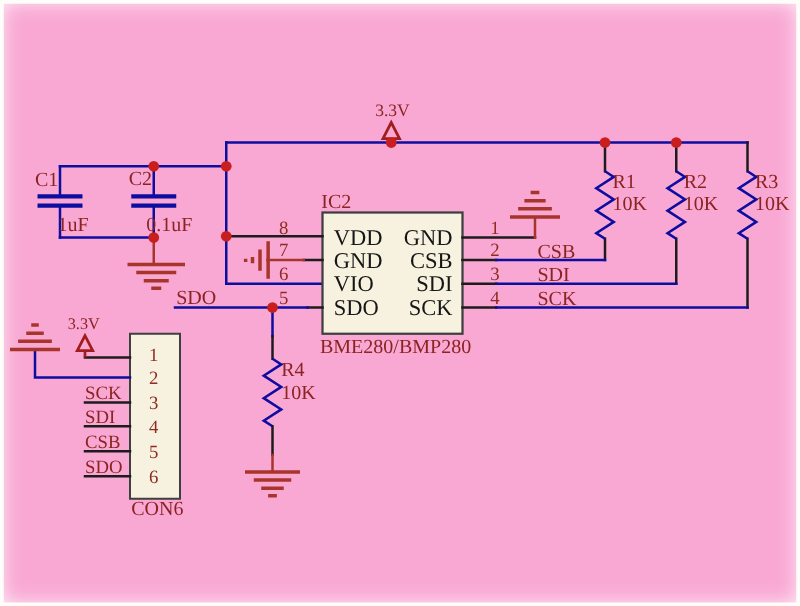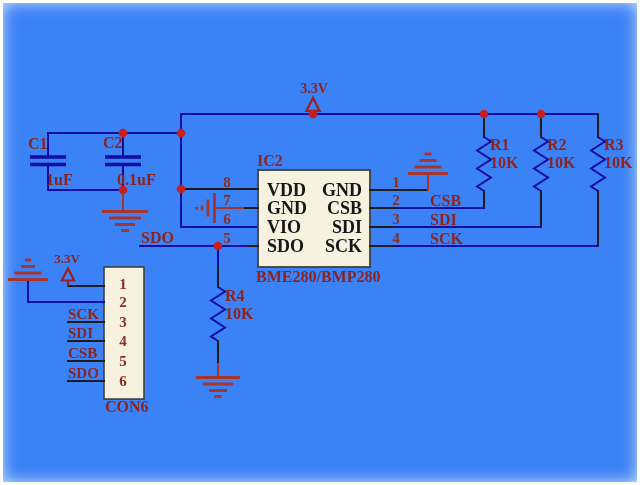--- a/index.html
+++ b/index.html
@@ -1,18 +1,18 @@
 <!DOCTYPE html>
 <html><head>
 <meta charset="utf-8">
 <style>
   html,body{margin:0;padding:0;background:#ffffff;}
-  #stage{position:relative;width:640px;height:485px;background:#3b82f6;overflow:hidden;
+  #stage{position:relative;width:640px;height:485px;background:#f9a8d4;overflow:hidden;
          box-shadow:inset 0 0 0 3px #fdfdfa, inset 0 0 18px #ffffff;
-         font-family:"Liberation Serif","DejaVu Serif",serif;font-weight:bold;}
+         font-family:"Liberation Serif","DejaVu Serif",serif;}
   svg{position:absolute;left:0;top:0;}
   
   .wire{stroke:#0d0da0;stroke-width:2;fill:none;stroke-linecap:square;}
   .stub{stroke:#1c1c1c;stroke-width:2;fill:none;stroke-linecap:square;}
   .plate{stroke:#0d0da0;stroke-width:3.4;fill:none;stroke-linecap:butt;}
   .zig{stroke:#0d0da0;stroke-width:2;fill:none;stroke-linejoin:miter;}
   .gnd{stroke:#a8352a;stroke-width:2.8;fill:none;stroke-linecap:butt;}
   .gndstem{stroke:#a8352a;stroke-width:2;fill:none;stroke-linecap:square;}
   .pwr{stroke:#a11c1c;stroke-width:2.2;fill:none;stroke-linejoin:miter;}
   .dot{fill:#c81e1e;stroke:none;}

